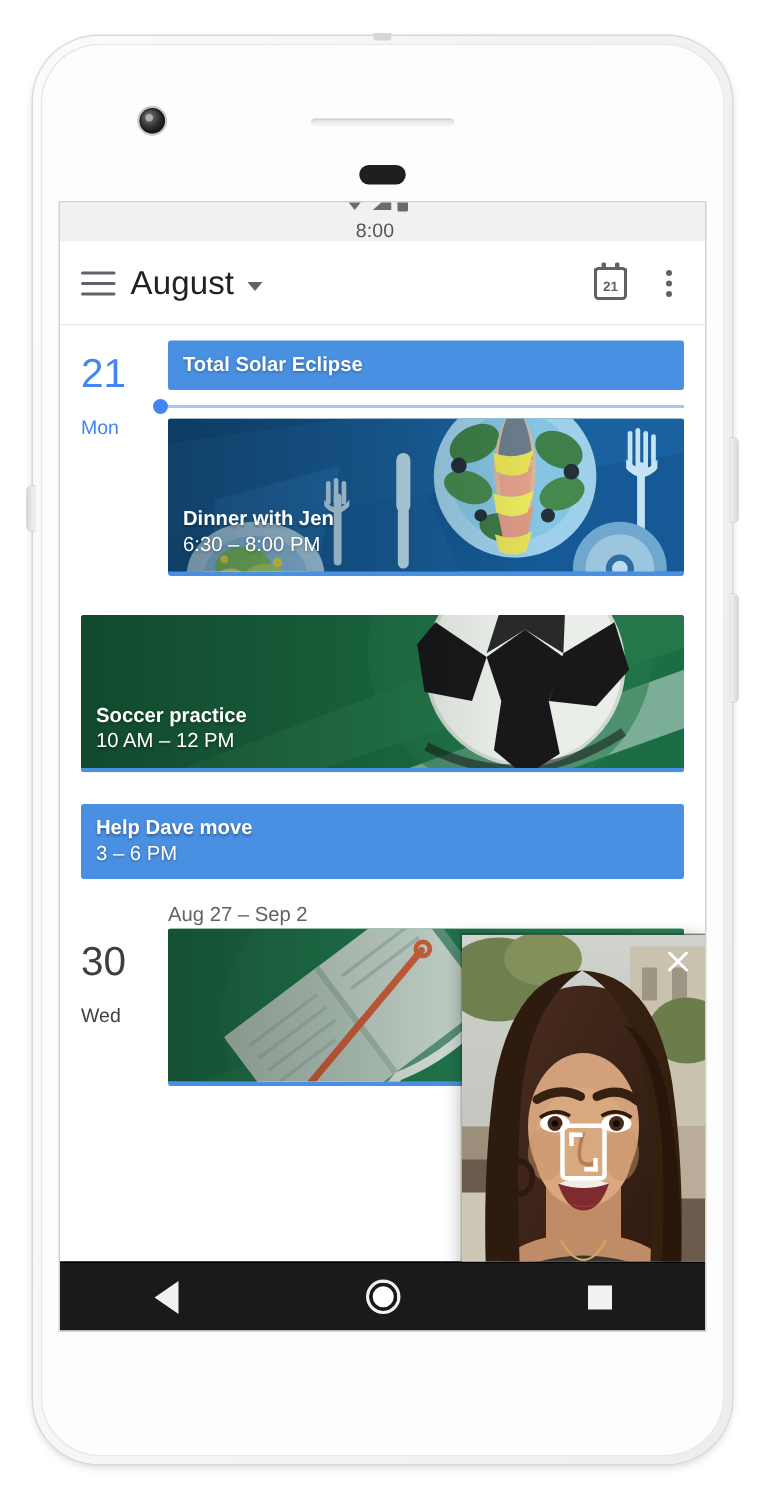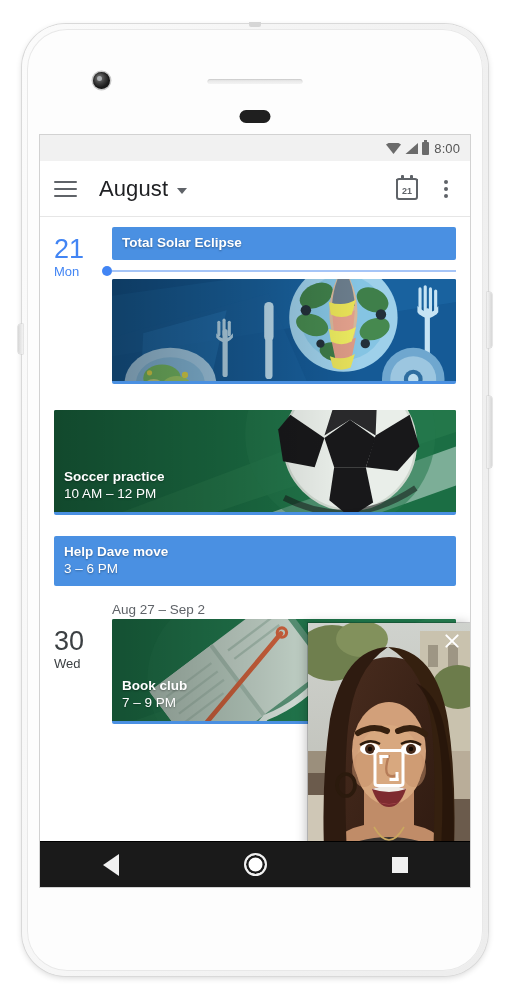--- a/index.html
+++ b/index.html
@@ -66,39 +66,39 @@
   
   .screen {
     position:absolute; left:18px; top:111px; width:430px; height:752px;
     background:#fff; overflow:hidden;
     box-shadow: 0 0 0 1px #d2d2d2;
   }
 
   
   .statusbar {
     height:26px; background:#f1f1f1; display:flex; align-items:center;
-    justify-content:flex-end; padding-right:10px; gap:5px;
+    justify-content:flex-end; padding-right:10px; gap:5px;flex-direction:column;
   }
   .sb-icons { display:flex; align-items:center; gap:4px; }
   .ico-wifi { width:15px; height:11px; }
   .ico-signal { width:13px; height:11px; }
   .ico-batt { width:7px; height:13px; background:#6b6b6b; border-radius:1px; position:relative; }
   .ico-batt::before{ content:""; position:absolute; top:-2px; left:2px; width:3px; height:2px; background:#6b6b6b; }
   .sb-time { font-size:13px; color:#555; letter-spacing:.1px; }
 
   
   .appbar {
     height:56px; background:#fff; display:flex; align-items:center;
     padding:0 14px; border-bottom:1px solid #e6e6e6;
   }
   .hamburger { width:23px; height:16px; display:flex; flex-direction:column;
                justify-content:space-between; cursor:pointer; }
   .hamburger span { display:block; height:2px; background:#5f6368; border-radius:1px; }
   .appbar-title {
-    font-size:22px; color:#202124; font-weight:400; margin-left:22px;
+    font-size:22px; color:#202124; font-weight:400; margin-left:10px;
     letter-spacing:.1px;
   }
   .caret {
     width:0; height:0; border-left:5px solid transparent; border-right:5px solid transparent;
     border-top:6px solid #5f6368; margin-left:9px; margin-top:4px;
   }
   .appbar-spacer { flex:1; }
   .cal-icon {
     width:22px; height:22px; border:2px solid #5f6368; border-radius:3px;
     position:relative; display:flex; align-items:flex-end; justify-content:center;
@@ -115,21 +115,21 @@
   .cal-icon .tab-l{ left:3px; } .cal-icon .tab-r{ right:3px; }
   .kebab { width:20px; display:flex; flex-direction:column; align-items:center;
            gap:3px; margin-left:18px; cursor:pointer; }
   .kebab i { width:4px; height:4px; border-radius:50%; background:#5f6368; display:block; }
 
   
   .agenda { position:relative; height:calc(752px - 26px - 56px - 46px); background:#fff; overflow:hidden; }
   .day-row { display:flex; padding:0 0 0 14px; }
   .date-col { width:58px; flex:0 0 58px; padding-top:9px; }
   .date-num { font-size:27px; line-height:27px; color:#3c4043; font-weight:400; }
-  .date-dow { font-size:13px; color:#3c4043; margin-top:1px; }
+  .date-dow { font-size:13px; color:#3c4043; margin-top:14px; }
   .date-col.today .date-num, .date-col.today .date-dow { color:#4285f4; }
   .events-col { flex:1; padding-right:14px; position:relative; }
 
   .chip {
     position:relative; border-radius:2px; overflow:hidden; color:#fff;
     cursor:pointer;
   }
   .chip .chip-text { position:relative; z-index:3; padding:8px 10px 9px 10px; }
   .chip .chip-title { font-size:13.5px; font-weight:700; line-height:16px;
                       text-shadow:0 1px 2px rgba(0,0,0,.35); }
@@ -324,20 +324,24 @@
                   <rect x="309" y="10" width="3" height="24" rx="1.5"></rect>
                   <path d="M293 26 q12 12 20 0 v6 q-10 11 -20 0z"></path>
                 </g>
 
                 <circle cx="289" cy="96" r="30" fill="#6fa7cf"></circle>
                 <circle cx="289" cy="96" r="22" fill="#9cc6e0"></circle>
                 <circle cx="289" cy="96" r="9" fill="#2f6ea0"></circle>
                 <circle cx="289" cy="96" r="5" fill="#bcdcee"></circle>
               </svg>
               <div class="scrim"></div>
+              <div class="chip-text">
+                <div class="chip-title">Dinner with Jen</div>
+                <div class="chip-time">6:30 – 8:00 PM</div>
+              </div>
             </div>
           </div>
         </div>
 
         <div class="day-row" style="padding-top:26px;">
           <div class="events-col">
 
             <div class="chip tall">
               <svg class="art art-soccer" viewBox="0 0 330 105" preserveAspectRatio="none">
                 <rect width="330" height="105" fill="#1b6e44"></rect>
@@ -397,24 +401,20 @@
                     <line x1="132" y1="28" x2="186" y2="28"></line>
                     <line x1="132" y1="38" x2="186" y2="38"></line>
                   </g>
                   <path d="M48 98 q36 10 74 0 q36 10 74 0 v6 q-36 10 -74 0 q-36 10 -74 0z" fill="#e3efe7"></path>
                 </g>
 
                 <line x1="86" y1="105" x2="162" y2="14" stroke="#d9663f" stroke-width="4.5" stroke-linecap="round"></line>
                 <circle cx="163" cy="13" r="4.5" fill="none" stroke="#d9663f" stroke-width="3"></circle>
               </svg>
               <div class="scrim"></div>
-              <div class="chip-text">
-                <div class="chip-title">Book club</div>
-                <div class="chip-time">7 – 9 PM</div>
-              </div>
             </div>
           </div>
         </div>
 
         <div class="pip">
           <svg class="pip-video" viewBox="0 0 162 289" preserveAspectRatio="xMidYMid slice">
             <defs>
               <linearGradient id="sky" x1="0" y1="0" x2="0" y2="1">
                 <stop offset="0" stop-color="#cfd2cd"></stop>
                 <stop offset="1" stop-color="#b6b6ad"></stop>

